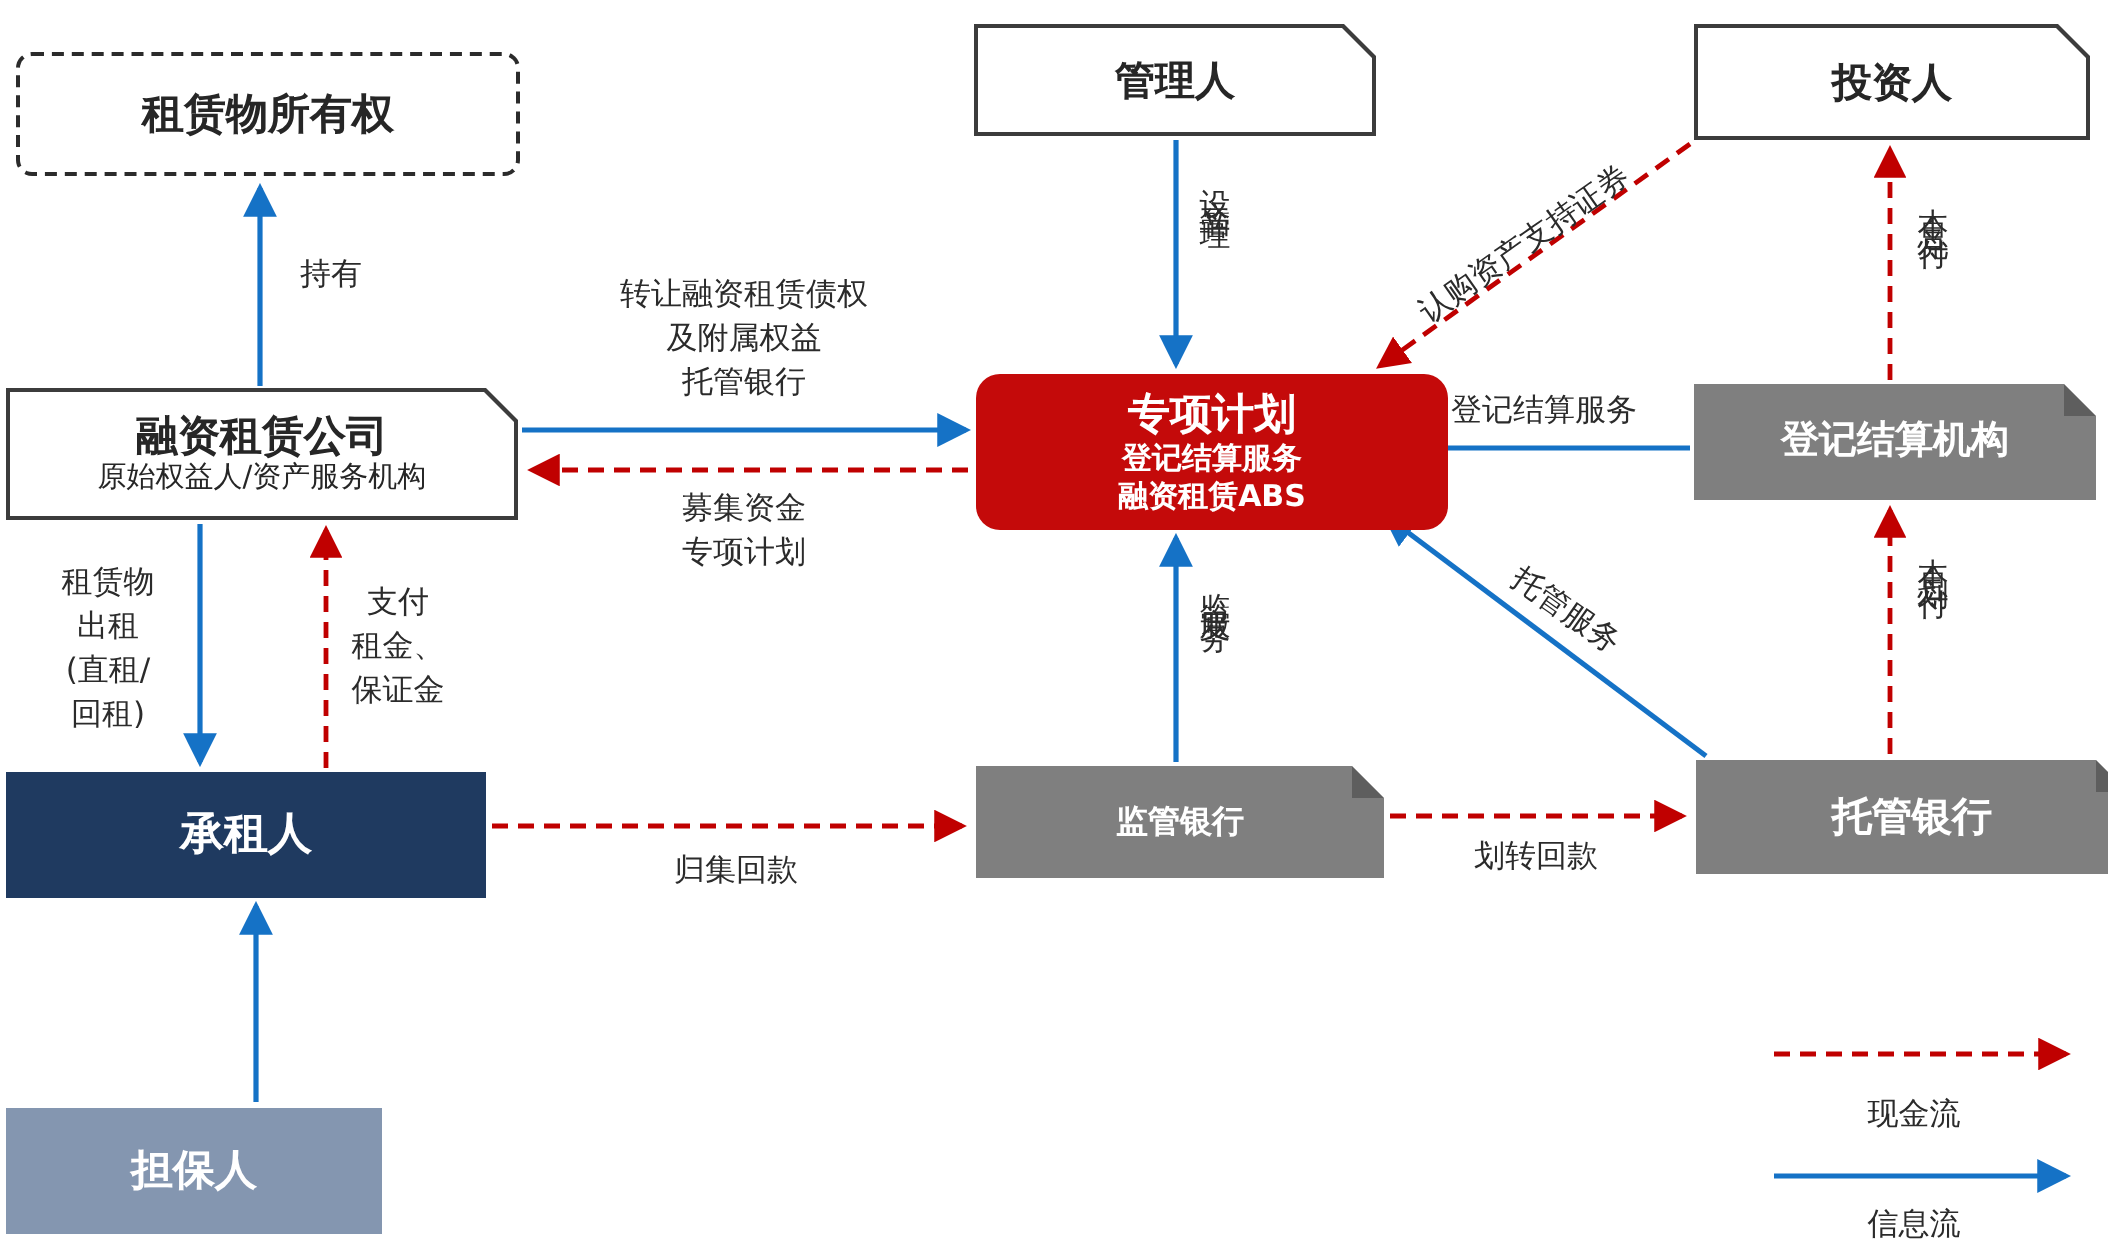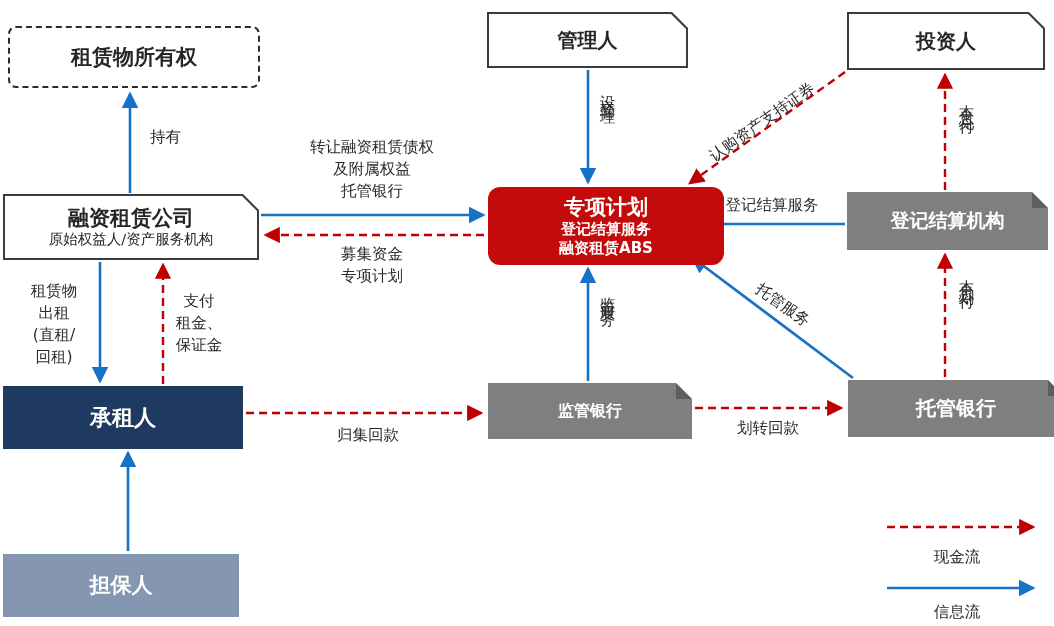--- a/index.html
+++ b/index.html
@@ -112,21 +112,21 @@
   <div class="box gray" style="left:488px;top:383px;width:204px;height:56px;">
     <span class="fold"></span>
     <div class="title" style="font-size:16px;">监管银行</div>
   </div>
 
   <div class="box gray" style="left:848px;top:380px;width:216px;height:57px;">
     <span class="fold"></span>
     <div class="title" style="font-size:20px;">托管银行</div>
   </div>
 
-  <div class="box slatebox" style="left:3px;top:554px;width:236px;height:63px;">
+  <div class="box slatebox" style="left:3px;top:554px;width:188px;height:63px;">
     <div class="title" style="font-size:21px;">担保人</div>
   </div>
 
   <div class="lbl" style="left:150px;top:126px;">持有</div>
 
   <div class="lbl" style="left:272px;top:136px;width:200px;">转让融资租赁债权
 及附属权益
 托管银行</div>
 
   <div class="lbl" style="left:272px;top:243px;width:200px;">募集资金

